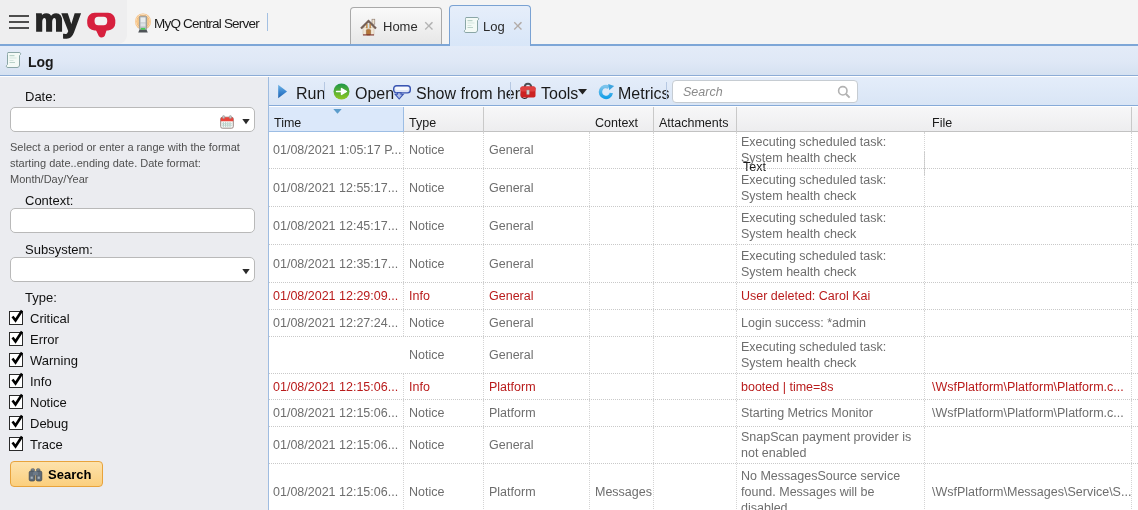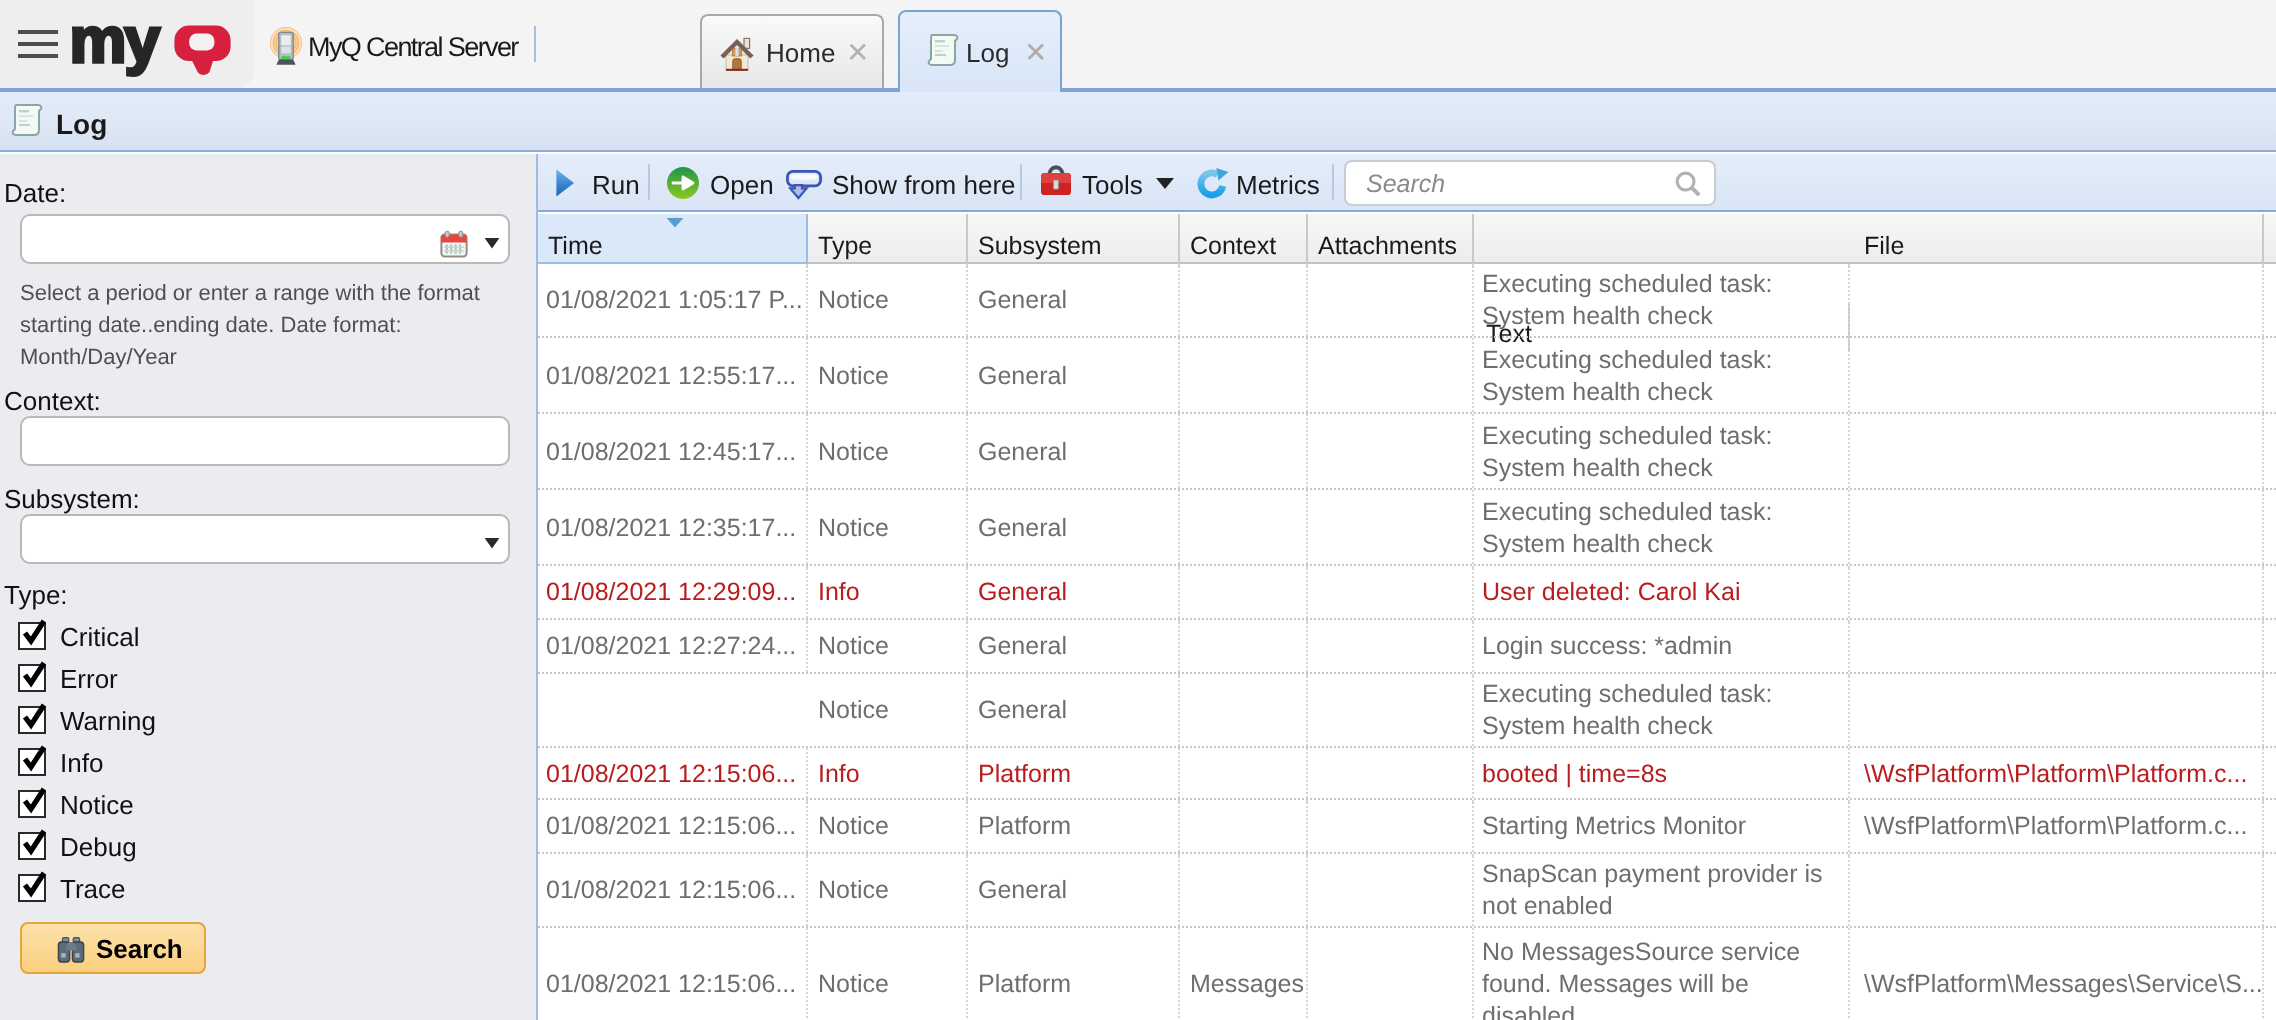--- a/index.html
+++ b/index.html
@@ -17,33 +17,33 @@
 .tab.active { top:5px; height:41px; border:1px solid #7aa2d3; border-bottom:none; background:linear-gradient(#e6eefa,#d8e6f8); }
 .tabtxt { position:absolute; font-size:13px; color:#2b2b2b; }
 .tabx { position:absolute; font-size:14px; color:#b3b3b3; }
 
 
 #logband { position:absolute; left:0; top:46px; width:1138px; height:30px; background:linear-gradient(#e3ebf8,#dfe8f6 55%,#d5e1f1); border-bottom:1px solid #8cacd6; }
 #logband b { position:absolute; left:28px; top:8px; font-size:14px; color:#1a1a1a; }
 
 
 #sidebar { position:absolute; left:0; top:77px; width:268px; height:433px; background:#ebecf0; }
-.lbl { position:absolute; left:2px; font-size:13px; color:#111; }
+.lbl { position:absolute; left:25px; font-size:13px; color:#111; }
 .inpt { position:absolute; left:10px; width:245px; height:25px; background:#fff; border:1px solid #b9b9b9; border-radius:5px; }
 .help { position:absolute; left:10px; font-size:11px; color:#4f4f4f; line-height:16px; width:250px; }
 .cb { position:absolute; left:9px; width:14px; height:14px; background:#fff; border:1.6px solid #2a2a2a; }
 .cbl { position:absolute; left:30px; font-size:13px; color:#111; }
 .chk { position:absolute; left:0px; top:-4px; }
 #searchbtn { position:absolute; left:10px; top:384px; width:93px; height:26px; background:linear-gradient(#fde2ac,#fbcf7e); border:1px solid #e8a33c; border-radius:4px; }
 #searchbtn span { position:absolute; left:37px; top:5px; font-size:13px; font-weight:bold; color:#000; }
 
 
 #rpanel { position:absolute; left:268px; top:77px; width:870px; height:433px; background:#fff; border-left:1px solid #9fbce0; }
 #toolbar { position:absolute; left:0; top:0; width:869px; height:29px; background:linear-gradient(#e4edfa,#d9e5f5); border-bottom:1px solid #86aad8; }
-.tbtxt { position:absolute; top:8px; font-size:13px; color:#1a1a1a; }
+.tbtxt { position:absolute; top:8px; font-size:16px; color:#1a1a1a; }
 .tbsep { position:absolute; top:5px; width:1px; height:18px; background:#b6c8e2; }
 #tsearch { position:absolute; left:403px; top:3px; width:186px; height:23px; background:#fff; border:1px solid #c6ccd2; border-radius:4px; }
 #tsearch i { position:absolute; left:10px; top:4px; font-size:12.5px; color:#8a8a8a; font-style:italic; }
 
 
 #thead { position:absolute; left:0; top:30px; width:869px; height:25px; background:linear-gradient(#f7f7f8,#ededef); border-bottom:1px solid #c2c2c2; }
 .hcell { position:absolute; top:0; height:25px; border-right:1px solid #c9c9c9; }
 .hcell span { position:absolute; left:5px; top:9px; font-size:12.5px; color:#1a1a1a; white-space:nowrap; }
 #hTime { left:0; width:135px; background:#dbe8fa; border-right:1px solid #9cbde4; border-bottom:1px solid #9cbde4; height:25px; }
 
@@ -275,23 +275,20 @@
     <div id="thead">
       <div class="hcell" id="hTime">
           <span>Time</span>
         <svg class="abs" style="left:64px;top:2px" width="9" height="5" viewBox="0 0 9 5">
             <path d="M0.3 0 h8.4 l-4.2 4.7 z" fill="#5b9ccb"></path>
           </svg>
       </div>
       <div class="hcell" style="left:135px;width:80px;">
           <span>Type</span>
         </div>
-      <div class="hcell" style="left:215px;width:106px;">
-          <span>Subsystem</span>
-        </div>
       <div class="hcell" style="left:321px;width:64px;">
           <span>Context</span>
         </div>
       <div class="hcell" style="left:385px;width:83px;">
           <span>Attachments</span>
         </div>
       <div class="hcell" style="left:468px;width:188px;padding-left:1px;margin-top:44px;">
           <span style="left:6px;">Text</span>
         </div>
       <div class="hcell" style="left:656px;width:207px;border-right:1px solid #c9c9c9;">

